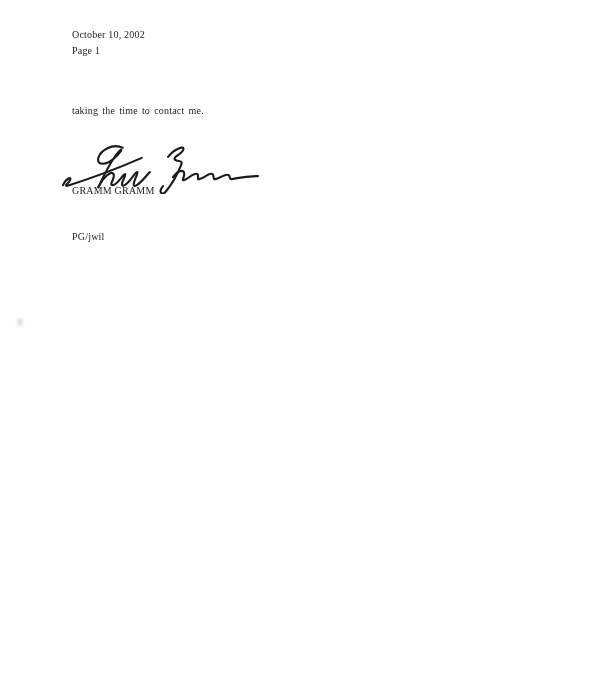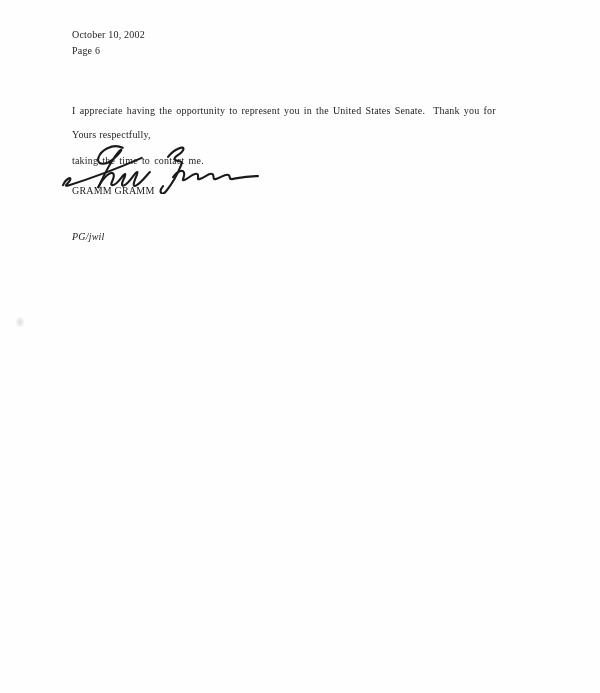--- a/index.html
+++ b/index.html
@@ -23,21 +23,21 @@
     letter-spacing: 0.2px;
     white-space: pre-wrap;
   }
   .date-line      { left: 72px; top: 27px; }
   .page-number    { left: 72px; top: 43px; }
   .body-paragraph { left: 72px; top: 70px; width: 522px; word-spacing: 1.4px; }
   .closing        { left: 72px; top: 127px; }
   .signature      { position: absolute; left: 60px; top: 144px; width: 202px; height: 50px; }
   .signer-name    { left: 72px; top: 183px; }
   .signer-title   { left: 72px; top: 199px; }
-  .ref-initials   { left: 72px; top: 229px; font-style: italic; }
+  .ref-initials   { left: 72px; top: 229px; }
   .smudge {
     position: absolute;
     left: 15px; top: 316px;
     width: 10px; height: 12px;
     background: radial-gradient(ellipse at center, #dcdcdc 0%, rgba(220,220,220,0) 70%);
     border-radius: 50%;
   }
   svg path {
     fill: none;
     stroke: #1a1a1a;
@@ -46,28 +46,26 @@
     stroke-linejoin: round;
   }
 </style>
 </head>
 <body>
 
 <div class="page">
 
   <div class="txt date-line">October 10, 2002</div>
 
-  <div class="txt page-number">Page 6</div>
+  <div class="txt page-number">Page 1</div>
 
   <div class="txt body-paragraph">
-    <div>I appreciate having the opportunity to represent you in the United States Senate.  Thank you for</div>
     <div>taking the time to contact me.</div>
   </div>
 
-  <div class="txt closing">Yours respectfully,</div>
 
   <div class="signature" aria-label="Phil Gramm">
     <svg viewBox="0 0 200 48" width="202" height="50">
 
       <path d="M3,40 C6,33 12,31 10,35 C8,39 2,42 9,40 C35,32 58,23 81,13"></path>
 
       <path d="M62,3 C52,-2 40,6 38,13 C36,20 45,21 53,14 C61,7 63,2 58,7 C50,16 44,29 38,42"></path>
 
       <path d="M38,42 C43,32 51,25 53,29 C55,33 48,40 52,40 C56,40 60,33 63,30 C65,28 65,29 64,32 C61,38 60,42 64,40 C68,38 72,31 75,28 C77,26 77,27 76,30 C73,37 71,43 76,40 C81,37 86,30 89,27"></path>
 

